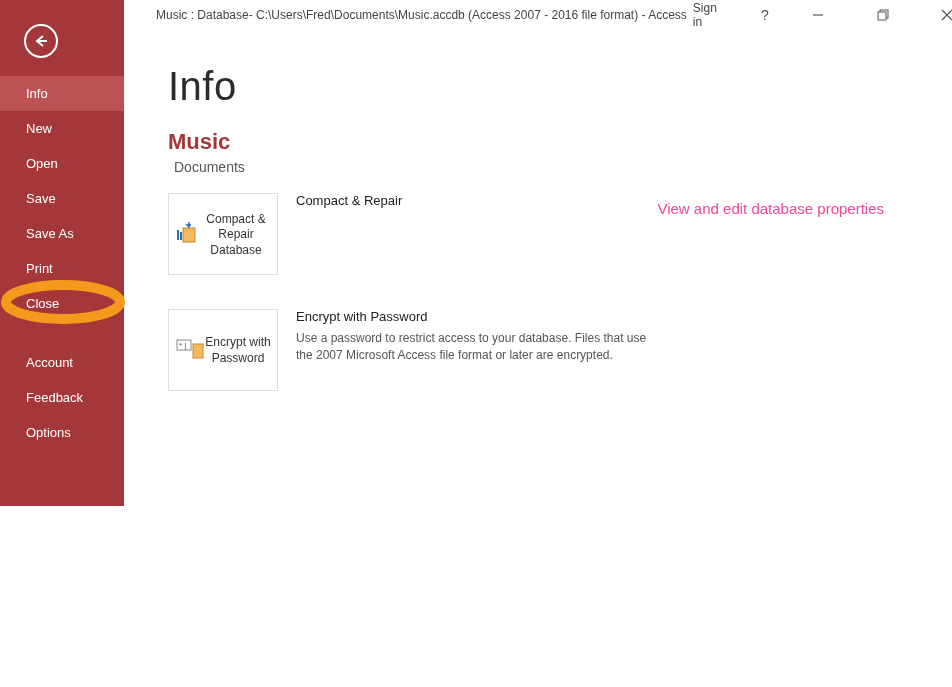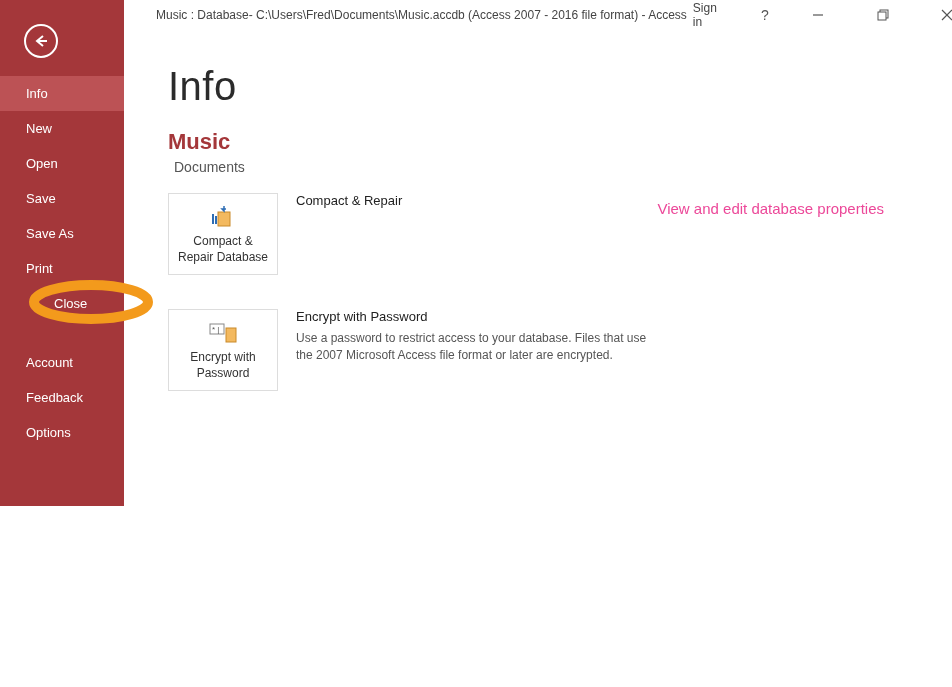--- a/index.html
+++ b/index.html
@@ -72,21 +72,21 @@
     .back-btn svg { stroke: #fff; fill: none; }
     .nav { display: flex; flex-direction: column; }
     .nav-item {
       padding: 10px 26px;
       font-size: 13px;
       color: #fff;
       cursor: pointer;
     }
     .nav-item.selected { background: #BC5255; }
     .nav-gap { height: 24px; }
-    .nav-item.close-row { position: relative; margin-left: 28px; }
+    .nav-item.close-row { position: relative; }
     
     .orange-ring {
       position: absolute;
       left: -4px;
       top: -7px;
       width: 134px;
       height: 46px;
       pointer-events: none;
     }
     .orange-ring ellipse {
@@ -136,21 +136,21 @@
       gap: 18px;
       margin-bottom: 34px;
       align-items: flex-start;
     }
     .big-btn {
       width: 110px;
       min-height: 82px;
       border: 1px solid #ddd;
       background: #fff;
       display: flex;
-      flex-direction: column;
+      flex-direction: row;
       align-items: center;
       justify-content: center;
       padding: 10px 6px 8px 6px;
       cursor: pointer;
     }
     .big-btn .icon {
       width: 32px; height: 24px;
       margin-bottom: 6px;
       display: flex; align-items: center; justify-content: center;
     }

